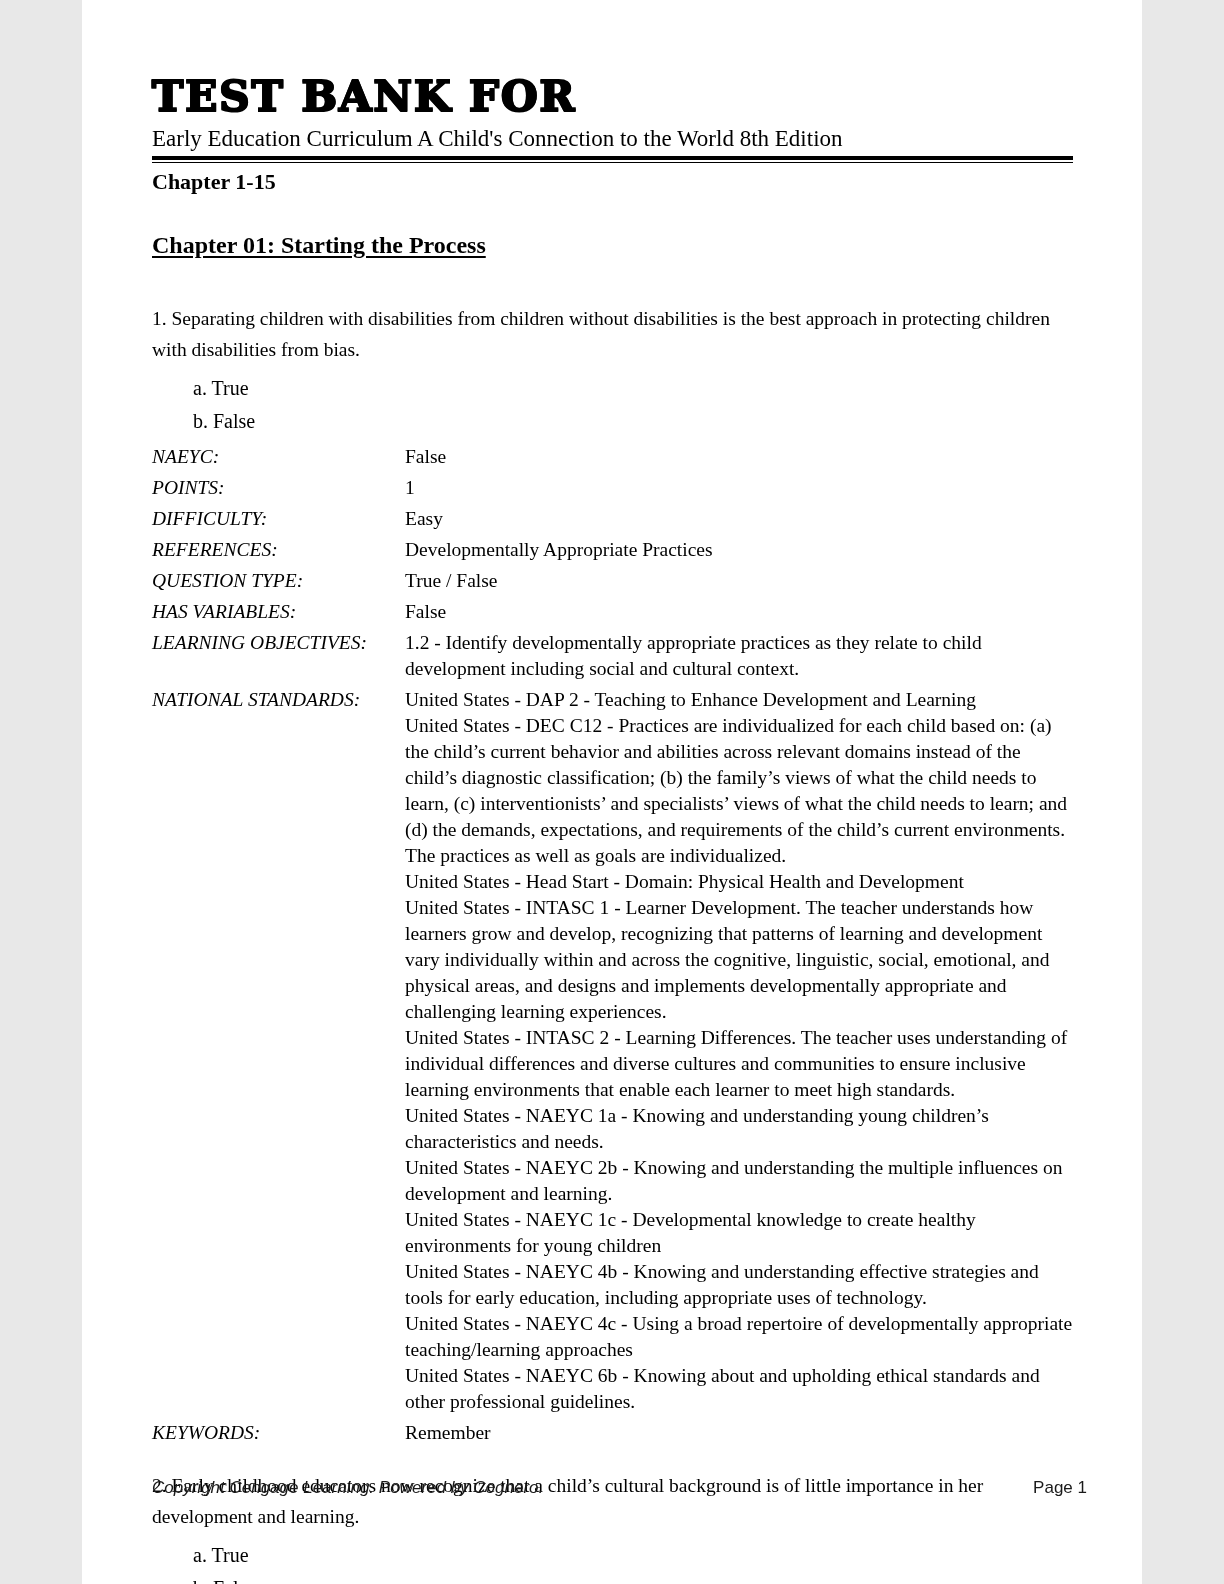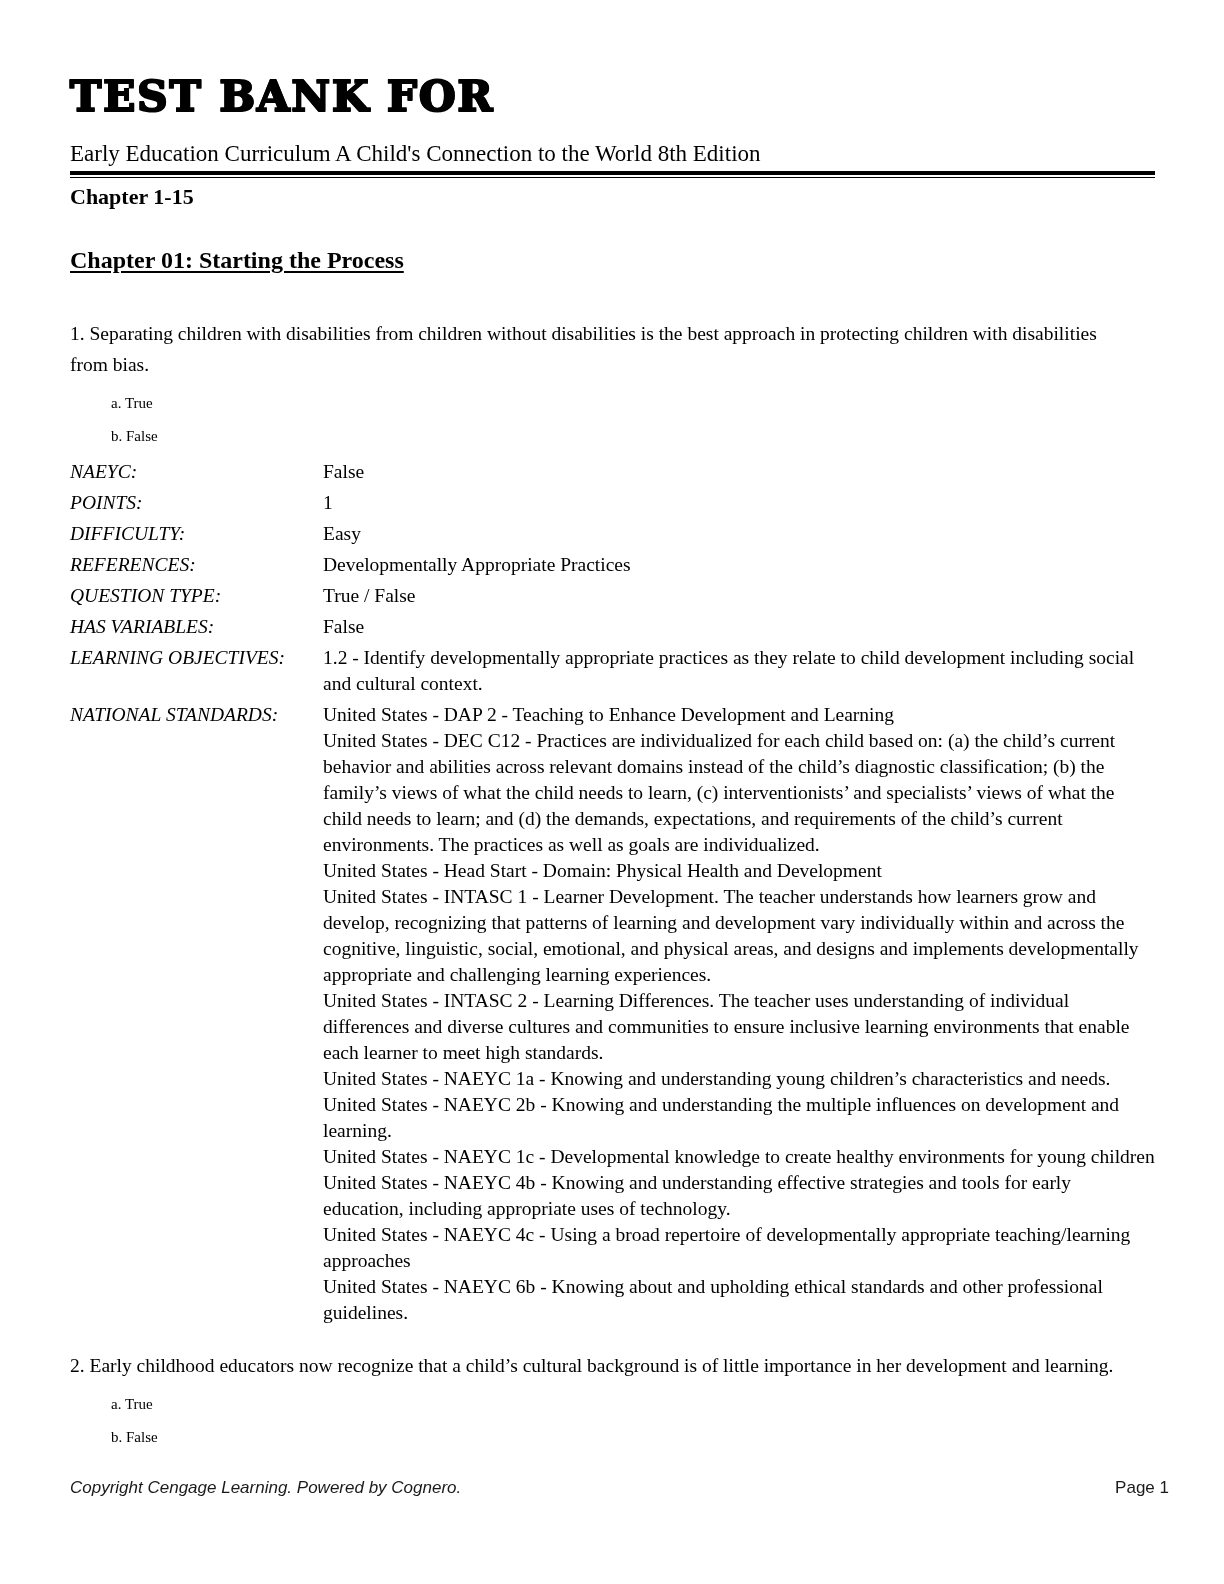--- a/index.html
+++ b/index.html
@@ -1,19 +1,19 @@
 <!DOCTYPE html>
 <html><head>
 <meta charset="utf-8">
 <style>
   * { margin: 0; padding: 0; box-sizing: border-box; }
   html, body { background: #e8e8e8; }
   .page {
     position: relative;
-    width: 1224px;
+    width: 1060px;
     height: 1584px;
     background: #ffffff;
     font-family: "Liberation Serif", serif;
     color: #000;
     margin: 0 auto;
     overflow: hidden;
   }
   .page-inner { padding: 76px 69px 0 70px; }
 
   .doc-title {
@@ -21,21 +21,21 @@
     font-weight: bold;
     font-size: 42px;
     line-height: 42px;
     letter-spacing: 2px;
     -webkit-text-stroke: 2.2px #000;
     text-shadow: 1px 0 0 #000, -1px 0 0 #000;
   }
   .doc-subtitle {
     font-size: 23px;
     line-height: 27px;
-    margin-top: 22px;
+    margin-top: 7px;
   }
   .thick-rule {
     margin-top: 4px;
     height: 7px;
     border-top: 4px solid #000;
     border-bottom: 1px solid #000;
   }
   .chapter-range {
     font-weight: bold;
     font-size: 22px;
@@ -50,21 +50,21 @@
     text-decoration-thickness: 2px;
     text-underline-offset: 3px;
   }
   .question-text {
     margin-top: 44px;
     font-size: 19.5px;
     line-height: 31px;
     max-width: 1065px;
   }
   .options { margin-top: 8px; margin-left: 41px; }
-  .option { font-size: 15px; line-height: 26px; margin-bottom: 5px; padding-top: 2px; }
+  .option { font-size: 20px; line-height: 26px; margin-bottom: 5px; padding-top: 2px; }
 
   .meta-block { margin-top: 10px; }
   .meta-row { display: flex; margin-bottom: 5px; }
   .meta-label {
     flex: none;
     width: 253px;
     font-style: italic;
     font-size: 19.5px;
     line-height: 26px;
   }
@@ -150,20 +150,24 @@
             <p class="ns-line">United States - INTASC 1 - Learner Development. The teacher understands how learners grow and develop, recognizing that patterns of learning and development vary individually within and across the cognitive, linguistic, social, emotional, and physical areas, and designs and implements developmentally appropriate and challenging learning experiences.</p>
             <p class="ns-line">United States - INTASC 2 - Learning Differences. The teacher uses understanding of individual differences and diverse cultures and communities to ensure inclusive learning environments that enable each learner to meet high standards.</p>
             <p class="ns-line">United States - NAEYC 1a - Knowing and understanding young children’s characteristics and needs.</p>
             <p class="ns-line">United States - NAEYC 2b - Knowing and understanding the multiple influences on development and learning.</p>
             <p class="ns-line">United States - NAEYC 1c - Developmental knowledge to create healthy environments for young children</p>
             <p class="ns-line">United States - NAEYC 4b - Knowing and understanding effective strategies and tools for early education, including appropriate uses of technology.</p>
             <p class="ns-line">United States - NAEYC 4c - Using a broad repertoire of developmentally appropriate teaching/learning approaches</p>
             <p class="ns-line">United States - NAEYC 6b - Knowing about and upholding ethical standards and other professional guidelines.</p>
           </div>
         </div>
+        <div class="meta-row">
+          <div class="meta-label">KEYWORDS:</div>
+          <div class="meta-value">Remember</div>
+        </div>
       </div>
     </div>
 
     <div class="q2-block">
       <div class="question-text" style="margin-top:0;">2. Early childhood educators now recognize that a child’s cultural background is of little importance in her development and learning.</div>
       <div class="options">
         <div class="option">a. True</div>
         <div class="option">b. False</div>
       </div>
     </div>

